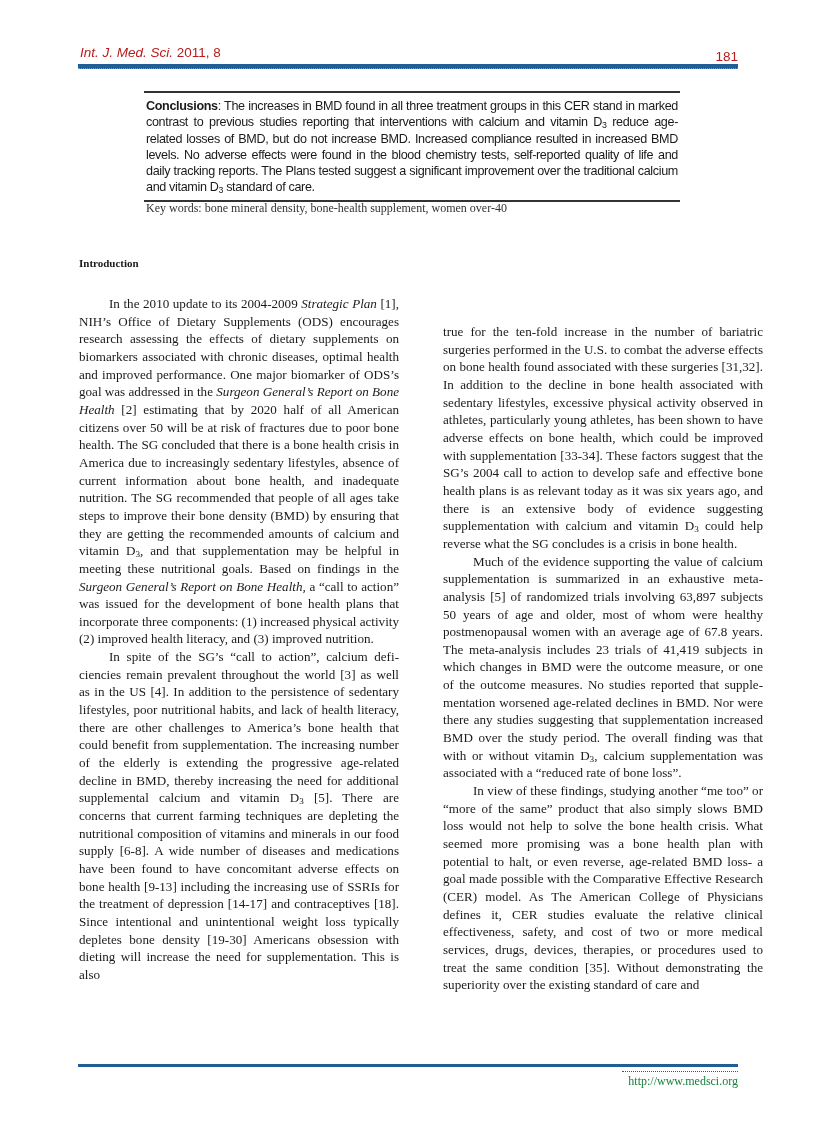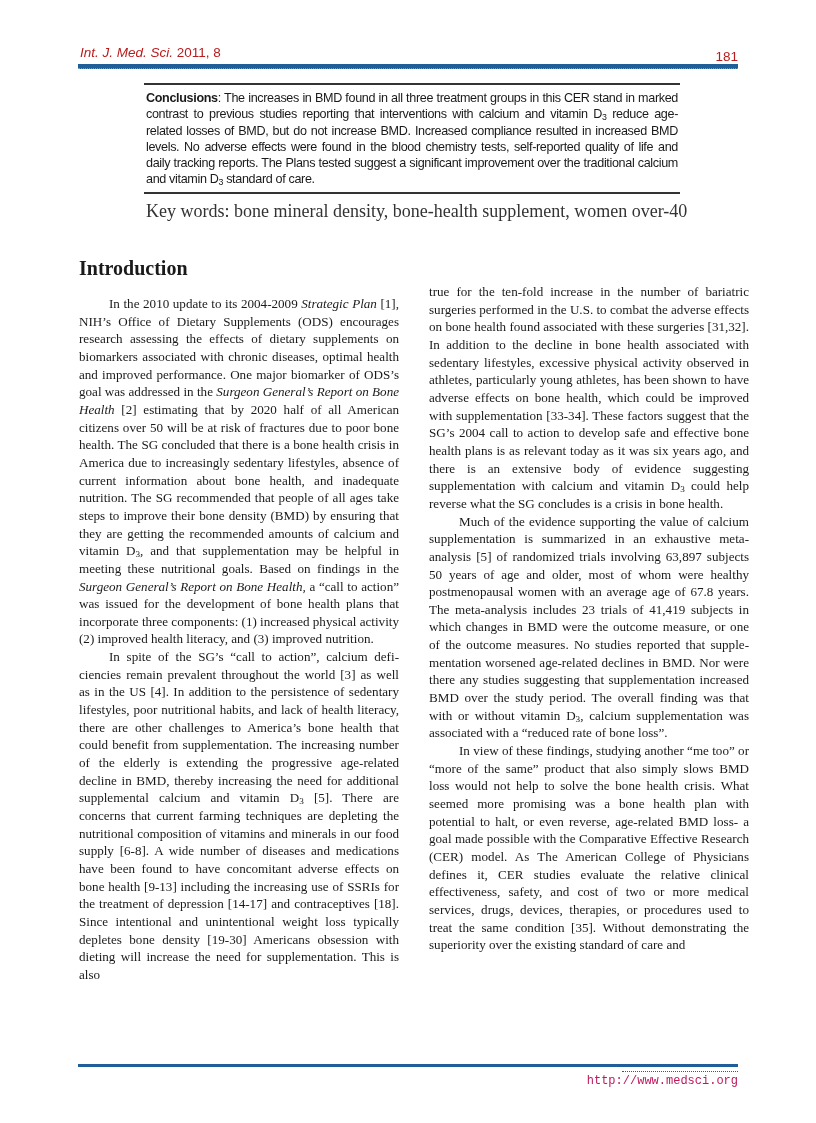--- a/index.html
+++ b/index.html
@@ -4,44 +4,44 @@
 <style>
   html, body { margin: 0; padding: 0; background: #ffffff; }
   body { width: 816px; height: 1123px; position: relative; overflow: hidden; color: #1a1a1a; }
   .running-head { position: absolute; left: 80px; top: 45px; width: 658px; height: 20px;
     font-family: "Liberation Sans", sans-serif; font-size: 13.5px; color: #b91c1c; }
   .running-head .journal { position: absolute; left: 0; top: 0; font-style: italic; }
   .running-head .journal .num { font-style: normal; }
   .running-head .page-num { position: absolute; right: 0; top: 4px; margin-left: 21px; }
   .rule-top { position: absolute; left: 78px; top: 64px; width: 660px; height: 4px;
     background: #1f5e96; border-bottom: 1px dotted #6f9cc4; }
-  .abstract-box { position: absolute; left: 144px; top: 83px; width: 532px;
+  .abstract-box { position: absolute; left: 144px; top: 91px; width: 532px;
     border-top: 2px solid #333; border-bottom: 2px solid #333; padding: 5px 2px 4px 2px;
     font-family: "Liberation Sans", sans-serif; font-size: 12.6px; line-height: 16.3px;
     text-align: justify; letter-spacing: -0.35px; }
   .abstract-box b { font-weight: bold; }
   .keywords { position: absolute; left: 146px; top: 201px;
-    font-family: "Liberation Serif", serif; font-size: 18px; color: #333; text-align: center; }
+    font-family: "Liberation Serif", serif; font-size: 12px; color: #333; text-align: center; }
   .section-title { position: absolute; left: 79px; top: 257px;
-    font-family: "Liberation Serif", serif; font-size: 20px; font-weight: bold; }
+    font-family: "Liberation Serif", serif; font-size: 11px; font-weight: bold; }
   .col { position: absolute; top: 283px; width: 320px;
     font-family: "Liberation Serif", serif; font-size: 13.1px; line-height: 17.65px;
     text-align: justify; hyphens: manual; }
   .col.left { left: 79px; margin-top: 12px; }
-  .col.right { left: 429px; }
+  .col.right { left: 443px; margin-top: 40px; }
   .col p { margin: 0; text-indent: 0; }
   .col p.indent { text-indent: 30px; }
   .col i { font-style: italic; }
   sub { font-size: 0.7em; vertical-align: -0.25em; line-height: 0; }
   .rule-bottom { position: absolute; left: 78px; top: 1064px; width: 660px; height: 3px;
     background: #1f5e96; }
   .url-rule { position: absolute; left: 622px; top: 1071px; width: 116px; height: 1px;
     border-top: 1px dotted #1f5e96; }
   .footer-url { position: absolute; right: 78px; top: 1074px;
-    font-family: Liberation Mono, monospace; font-size: 12px; color: #be185d; }
+    font-family: Liberation Serif, serif; font-size: 12px; color: #15803d; }
 </style>
 </head>
 <body>
 
 <div class="running-head">
   <span class="journal"><span>Int. J. Med. Sci.</span> <span class="num">2011, 8</span></span>
   <span class="page-num">181</span>
 </div>
 <div class="rule-top"></div>
 

